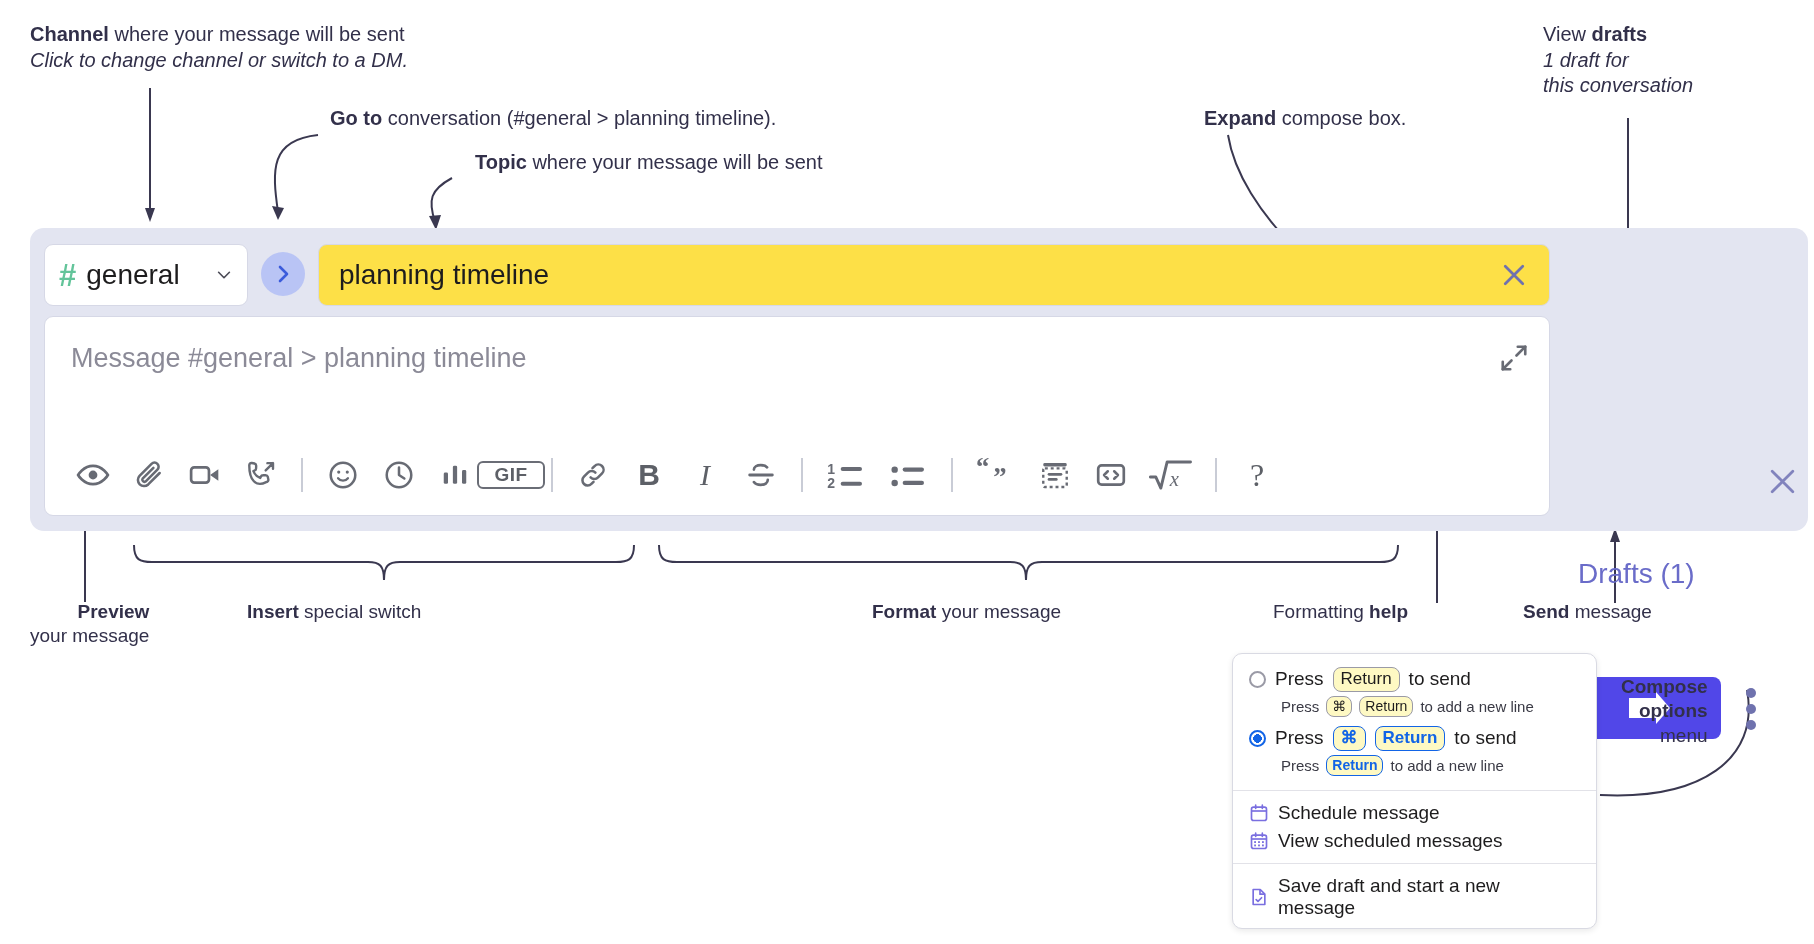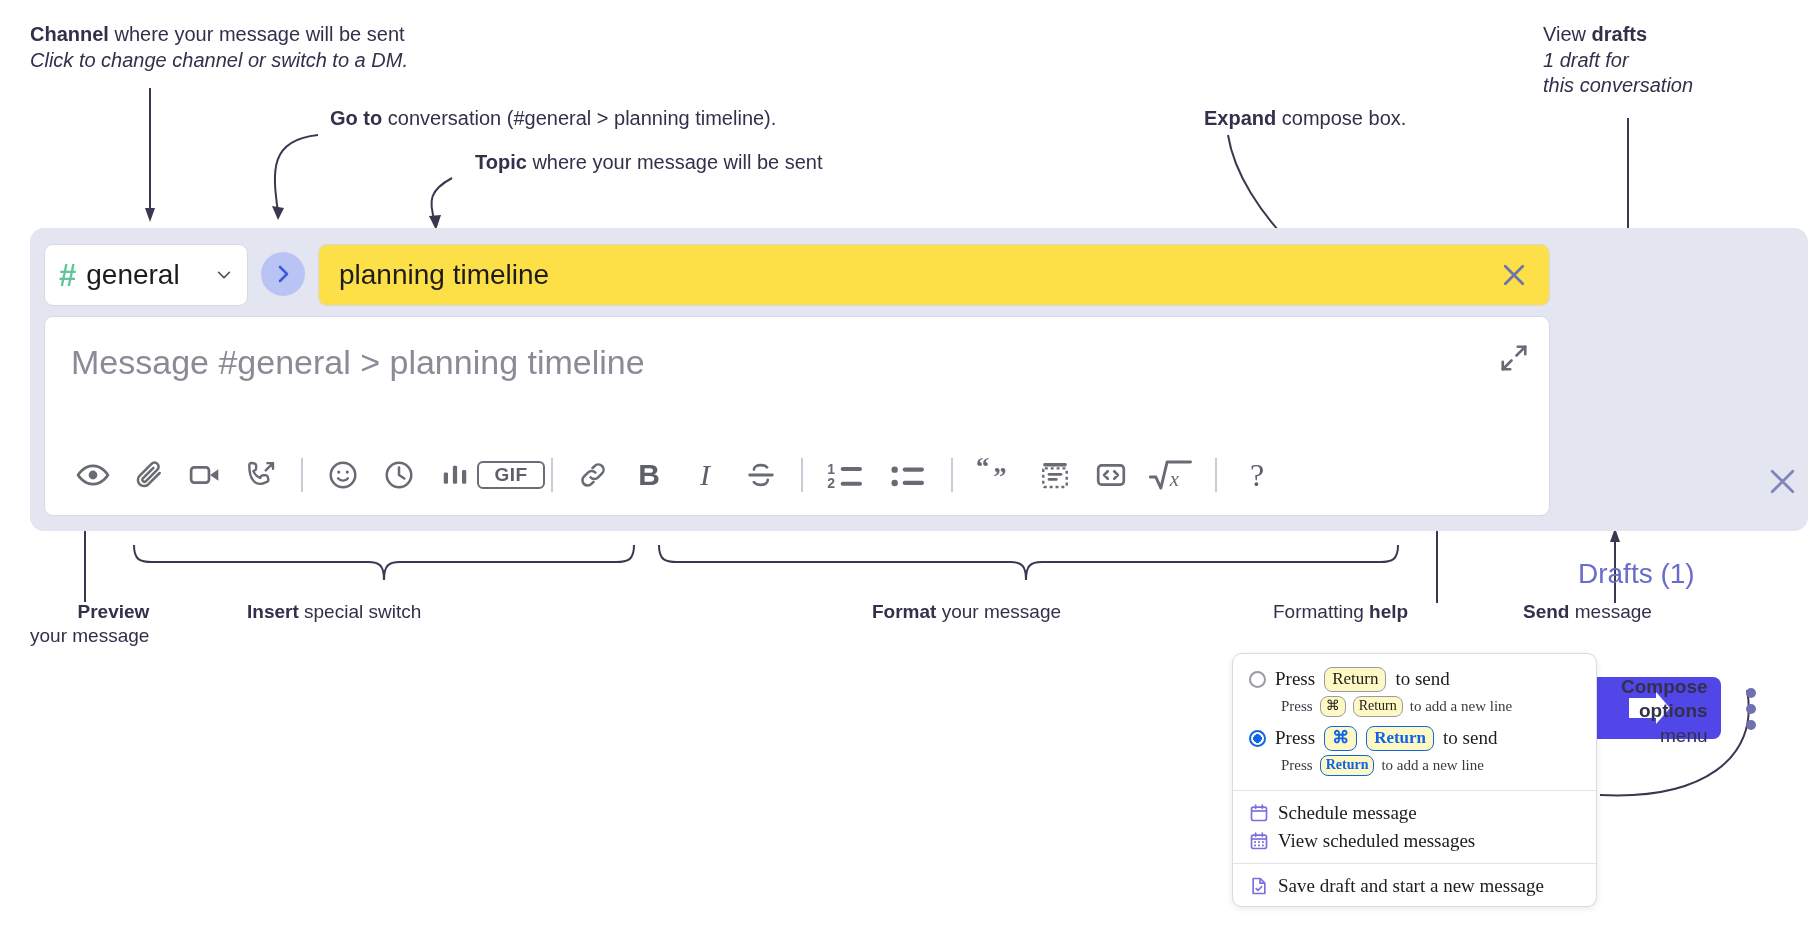--- a/index.html
+++ b/index.html
@@ -45,21 +45,21 @@
     display:flex; align-items:center; padding:0 20px;
   }
   #topic-value { font-size:28px; color:#1d1c1d; flex:1; }
   #topic-clear { width:30px; height:30px; cursor:pointer; }
 
   .row-editor {
     position:absolute; left:0; top:72px; width:100%; height:200px;
     background:#ffffff; border:1px solid #d6d8e6; border-radius:9px;
   }
   #msg-placeholder {
-    position:absolute; left:26px; top:26px; font-size:34px; color:#8b8a97;
+    position:absolute; left:26px; top:26px; font-size:27px; color:#8b8a97;
   }
   #expand-btn { position:absolute; right:20px; top:26px; width:30px; height:30px; cursor:pointer; }
 
   #toolbar {
     position:absolute; left:8px; bottom:8px; right:8px; height:64px;
     display:flex; align-items:center; gap:0px; padding-left:12px;
   }
   .tb { width:56px; height:50px; display:flex; align-items:center; justify-content:center; cursor:pointer; color:#686b74; flex:0 0 auto; }
   .tb svg { display:block; }
   .tb-text { font-size:30px; font-weight:700; color:#5d6067; font-family:"Liberation Serif", serif; }
@@ -74,21 +74,21 @@
     background:#5147e8; border-radius:8px; display:flex; align-items:center; justify-content:center; cursor:pointer;
   }
   #kebab { position:absolute; left:1716px; top:460px; width:10px; height:42px; cursor:pointer; }
   #kebab i { display:block; width:10px; height:10px; border-radius:50%; background:#6f72ae; margin-bottom:6px; }
 
   
   #compose-menu {
     position:absolute; left:1232px; top:653px; width:365px;
     background:#ffffff; border:1px solid #d9dae3; border-radius:10px;
     box-shadow:0 2px 6px rgba(0,0,0,.09);
-    font-size:19px; color:#1d1c1d; padding:10px 0 6px 0;font-family:Liberation Serif, serif;
+    font-size:19px; color:#1d1c1d; padding:10px 0 6px 0;
   }
   .mrow { display:flex; align-items:center; gap:9px; padding:3px 16px; cursor:pointer; }
   .msub { display:flex; align-items:center; gap:7px; padding:1px 16px 6px 48px; font-size:15px; color:#3a3a45; }
   .radio { width:17px; height:17px; border:2px solid #9a9aa6; border-radius:50%; flex:0 0 auto; background:#fff; }
   .radio.on { border-color:#1264e6; background:
       radial-gradient(circle at 50% 50%, #1264e6 0 45%, #ffffff 47% 100%); }
   .key { border:1.5px solid #9a9aa6; border-radius:8px; padding:0px 7px; font-size:17px; line-height:1.35; color:#1d1c1d; background:#fef9c3; display:inline-block;}
   .key.sm { font-size:14px; padding:0px 5px; }
   .key.blue { border-color:#1264e6; color:#1264e6; font-weight:700; }
   .key.blue.sm { font-weight:700; }

